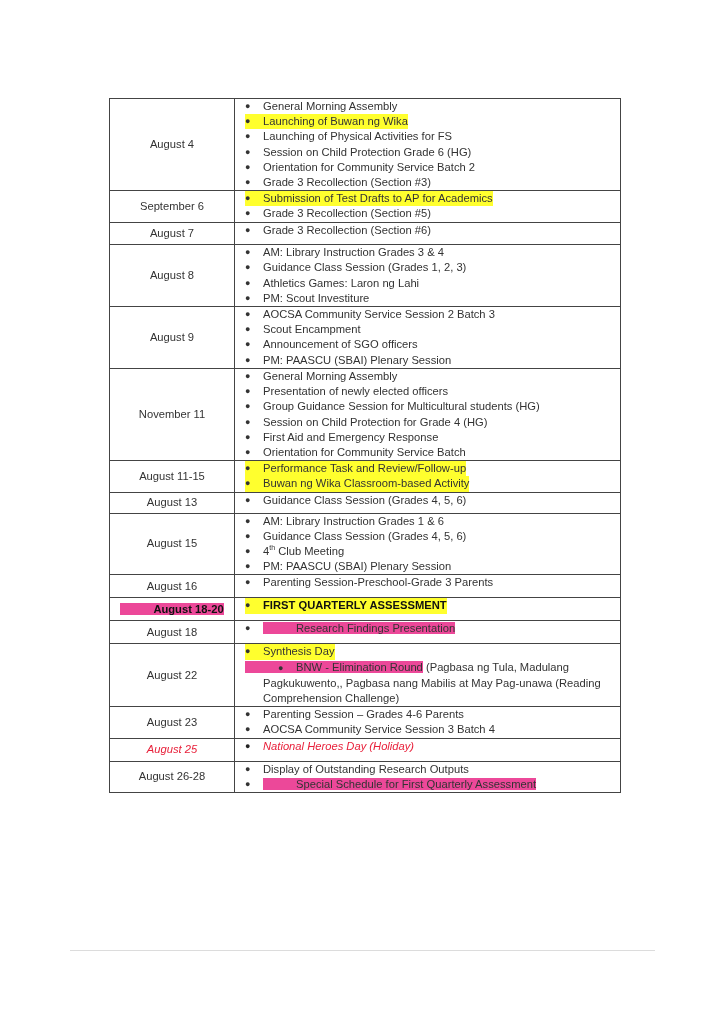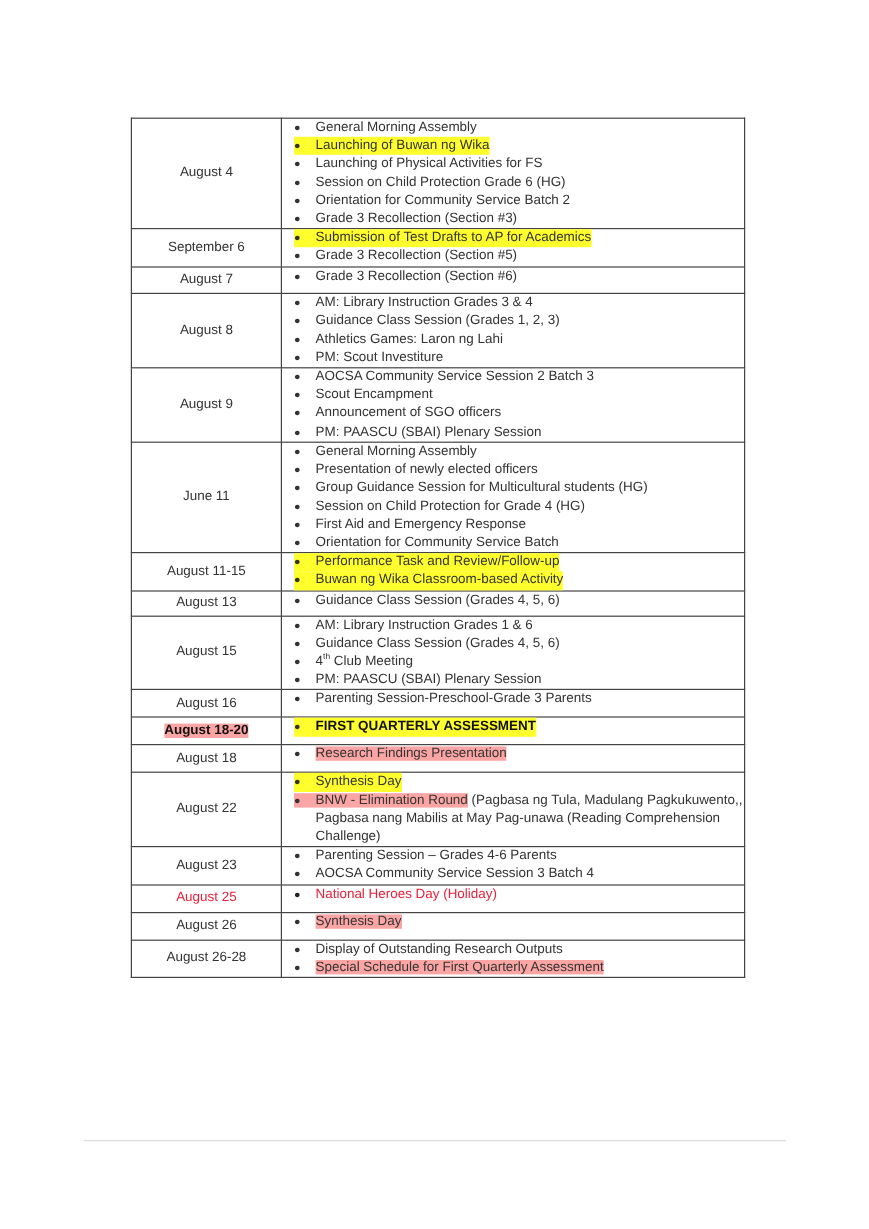--- a/index.html
+++ b/index.html
@@ -11,24 +11,24 @@
       font-size: 11.2px; line-height: 15.2px;
     }
     #sched td { border: 1.4px solid #444444; padding: 0; vertical-align: middle; }
     #sched td.date { width: 124px; text-align: center; }
     #sched td.acts { padding: 0 0 0 10px; vertical-align: top; }
     #sched ul { list-style: none; margin: 0; padding: 0; }
     #sched li { position: relative; padding-left: 0; }
     .li-row { display: flex; align-items: flex-start; }
     .bul { display: inline-block; width: 18px; flex: 0 0 18px; font-size: 9px; line-height: 15.2px; }
     .txt { display: inline; }
-    .hl { background: #fca5a5; }
+    .hl { background: #ec4899; padding-left: 33px; }
     .hlwrap { display: inline-flex; background: #ffff2e; }
     .bold { font-weight: bold; color: #111; }
-    .holiday { color: #e8203a; }
+    .holiday { color: #e8203a; font-style: italic; }
     .foot-line { position: absolute; left: 70px; top: 950px; width: 585px; height: 1px; background: #dcdcdc; }
     sup { font-size: 7px; line-height: 0; vertical-align: super; }
   </style>
 </head>
 <body>
 
 <table id="sched">
   <tbody id="sched-body">
       <tr style="height: 92px;">
         <td class="date"><span>August 4</span></td>
@@ -195,21 +195,21 @@
                 <span style="display: inline-flex;">
                   <span class="bul">●</span>
                   <span class="txt"><span>PM: PAASCU (SBAI) Plenary Session</span></span>
                 </span>
               </div>
             </li>
           </ul>
         </td>
       </tr>
       <tr style="height: 92px;">
-        <td class="date"><span>June 11</span></td>
+        <td class="date"><span>November 11</span></td>
         <td class="acts">
           <ul>
             <li>
               <div class="li-row">
                 <span style="display: inline-flex;">
                   <span class="bul">●</span>
                   <span class="txt"><span>General Morning Assembly</span></span>
                 </span>
               </div>
             </li>
@@ -421,35 +421,20 @@
       </tr>
       <tr style="height: 23px;">
         <td class="date"><span class="holiday">August 25</span></td>
         <td class="acts">
           <ul>
             <li>
               <div class="li-row">
                 <span style="display: inline-flex;">
                   <span class="bul" style="color: rgb(34, 34, 34);">●</span>
                   <span class="txt"><span class="holiday">National Heroes Day (Holiday)</span></span>
-                </span>
-              </div>
-            </li>
-          </ul>
-        </td>
-      </tr>
-      <tr style="height: 23px;">
-        <td class="date"><span>August 26</span></td>
-        <td class="acts">
-          <ul>
-            <li>
-              <div class="li-row">
-                <span style="display: inline-flex;">
-                  <span class="bul">●</span>
-                  <span class="txt"><span class="hl">Synthesis Day</span></span>
                 </span>
               </div>
             </li>
           </ul>
         </td>
       </tr>
       <tr style="height: 30px;">
         <td class="date"><span>August 26-28</span></td>
         <td class="acts">
           <ul>

